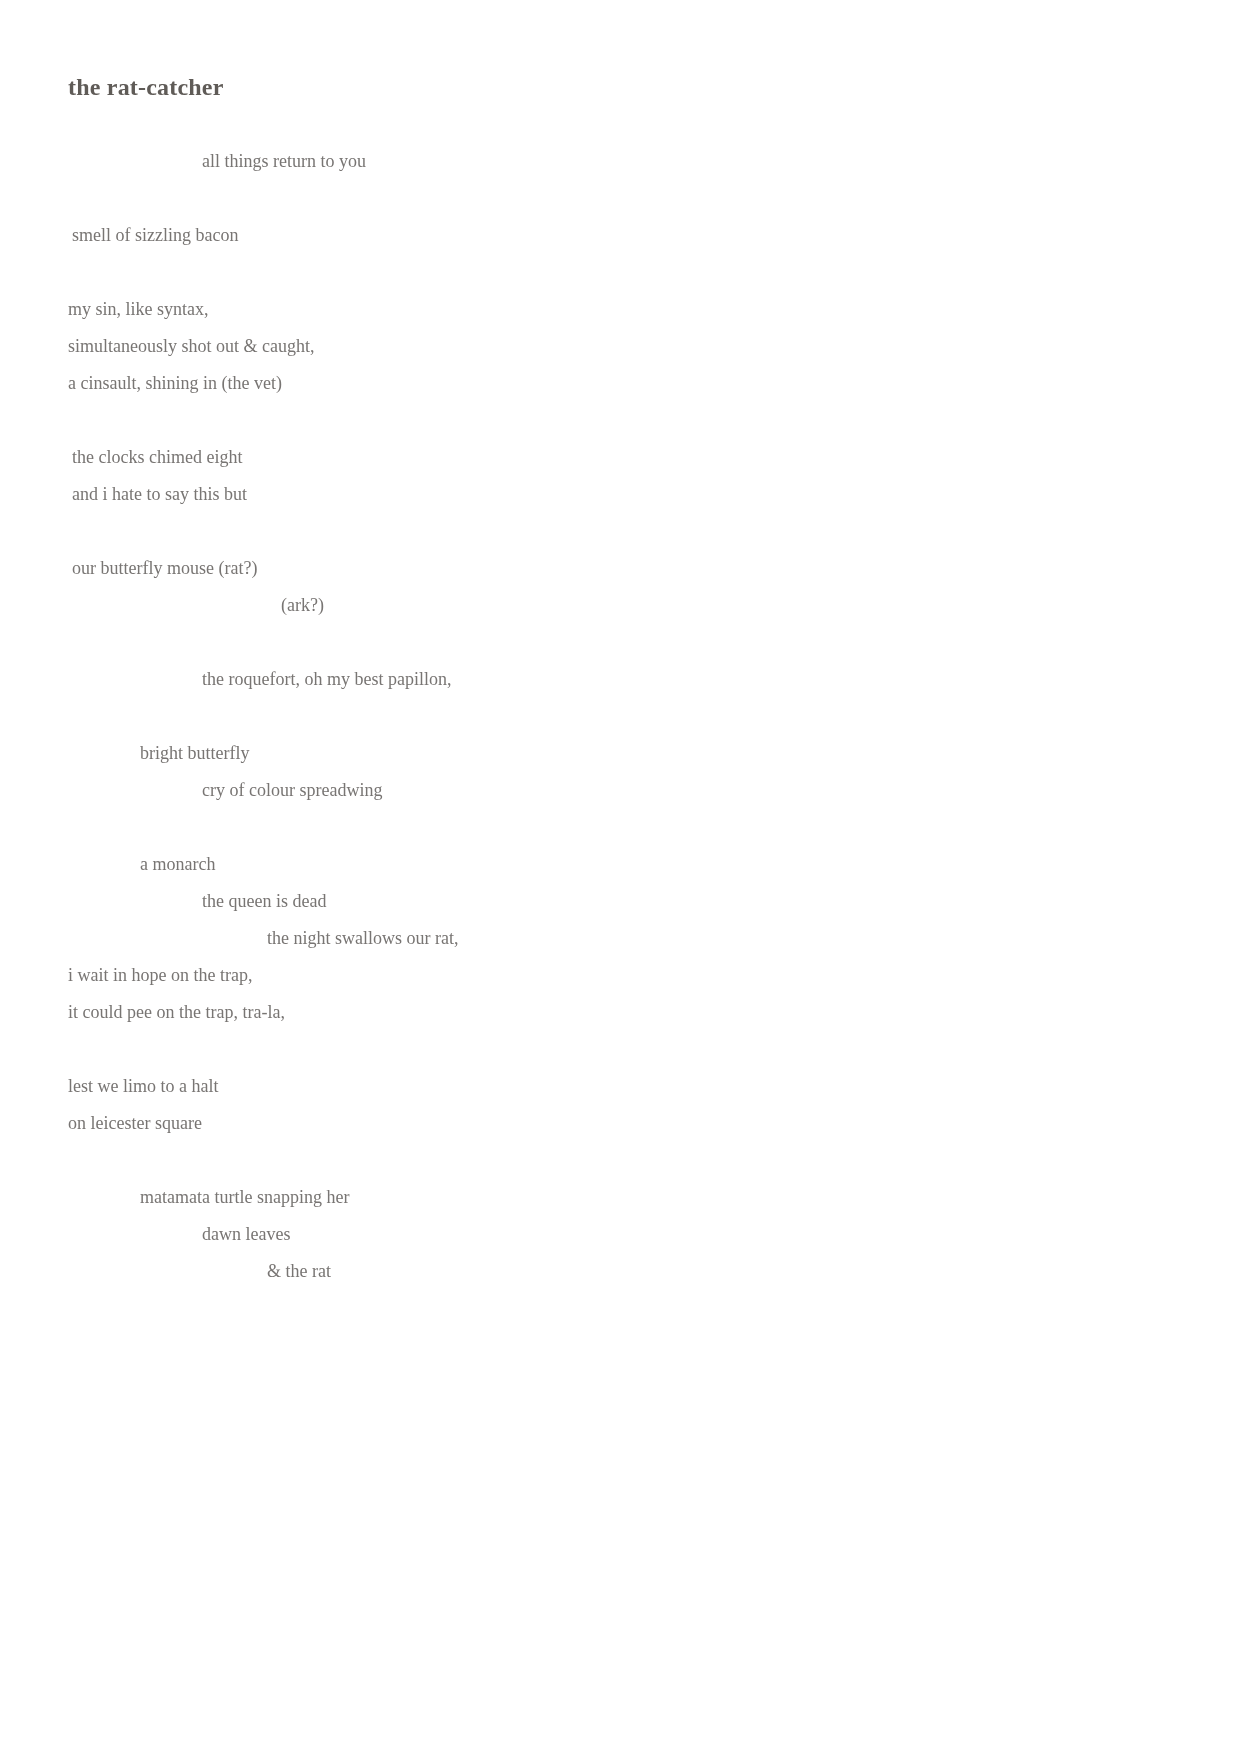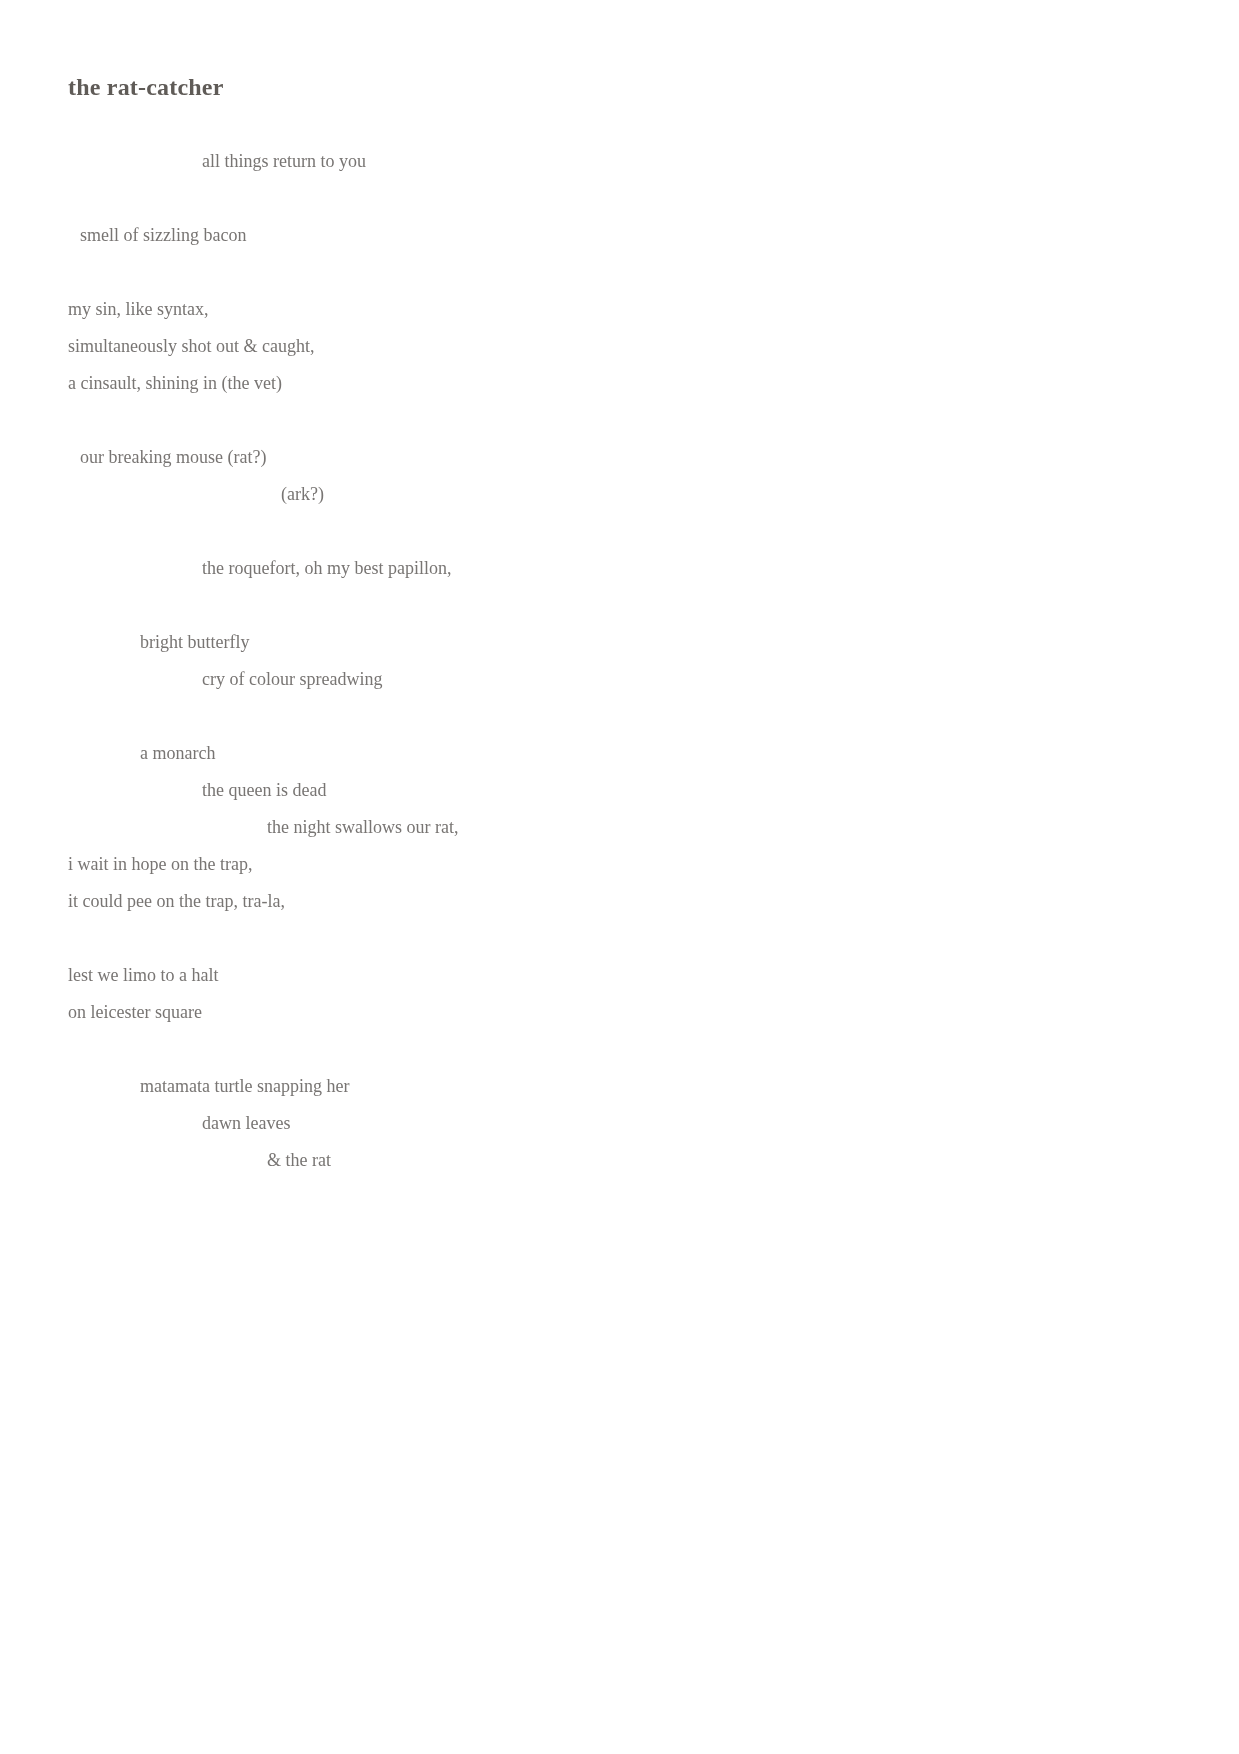--- a/index.html
+++ b/index.html
@@ -34,21 +34,21 @@
   }
   .stanza:last-child {
     margin-bottom: 12px;
   }
   .line {
     font-size: 18px;
     line-height: 37px;
     color: var(--body-color, #787573);
     white-space: pre;
   }
-  .indent-0   { margin-left: 12px; }
+  .indent-0   { margin-left: 4px; }
   .indent-1   { margin-left: 72px; }
   .indent-2   { margin-left: 134px; }
   .indent-3   { margin-left: 199px; }
   .indent-4   { }
   .indent-ark { margin-left: 213px; }
 </style>
 </head>
 <body>
 
 <div class="page" style="--page-bg: #ffffff; --title-color: #5f5b57; --body-color: #787573;">
@@ -60,21 +60,25 @@
         </div>
         <div class="stanza">
           <div class="line indent-0">smell of sizzling bacon</div>
         </div>
         <div class="stanza">
           <div class="line indent-4">my sin, like syntax,</div>
           <div class="line indent-4">simultaneously shot out &amp; caught,</div>
           <div class="line indent-4">a cinsault, shining in (the vet)</div>
         </div>
         <div class="stanza">
-          <div class="line indent-0">our breaking mouse (rat?)</div>
+          <div class="line indent-0">the clocks chimed eight</div>
+          <div class="line indent-0">and i hate to say this but</div>
+        </div>
+        <div class="stanza">
+          <div class="line indent-0">our butterfly mouse (rat?)</div>
           <div class="line indent-ark">(ark?)</div>
         </div>
         <div class="stanza">
           <div class="line indent-2">the roquefort, oh my best papillon,</div>
         </div>
         <div class="stanza">
           <div class="line indent-1">bright butterfly</div>
           <div class="line indent-2">cry of colour spreadwing</div>
         </div>
         <div class="stanza">

